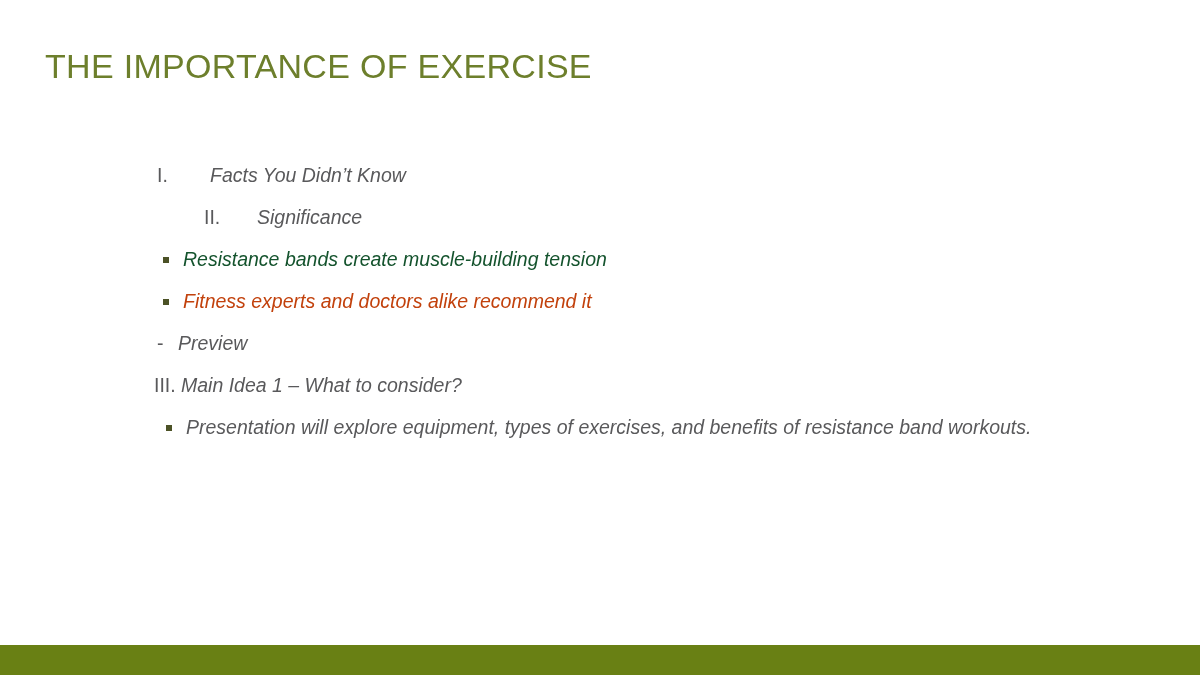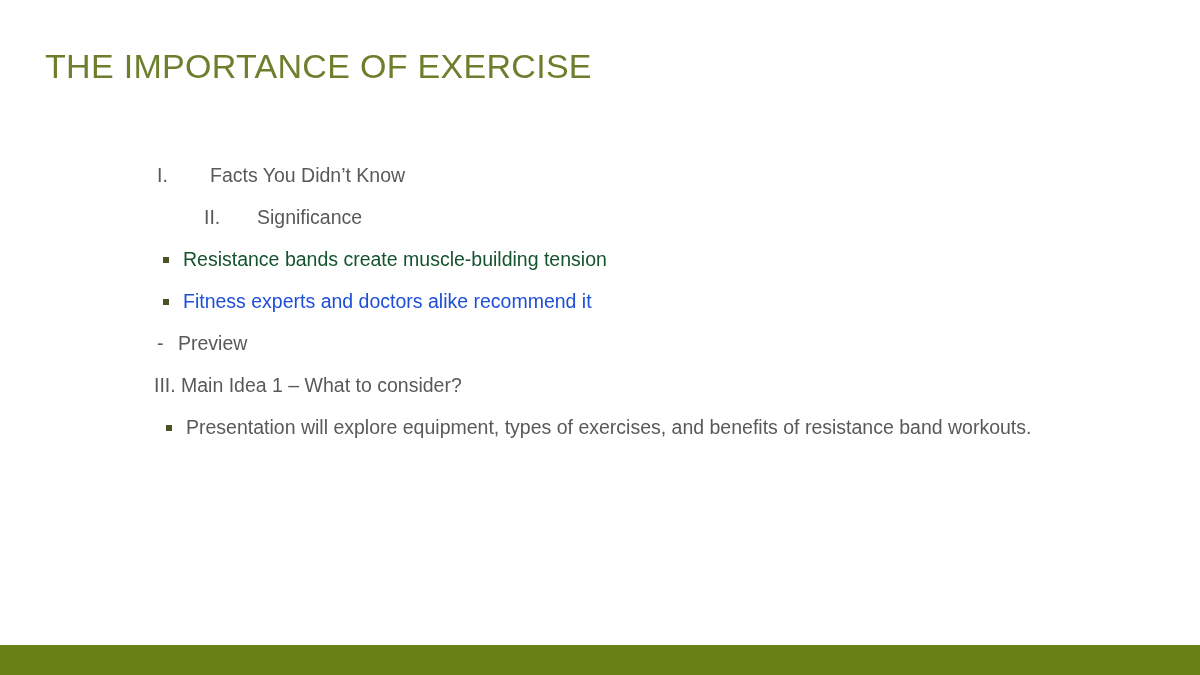--- a/index.html
+++ b/index.html
@@ -92,20 +92,21 @@
     margin-bottom: 17px;
     padding-left: 5px;
   }
   .line.dash .marker {
     width: 21px;
     flex: none;
   }
 
   .line .text {
     flex: 1 1 auto;
+    font-style: italic;
   }
 
   
   .line.para {
     margin-bottom: 24px;
     padding-left: 14px;
     margin-top: 15px;
   }
   .line.para .text {
     line-height: 24px;
@@ -147,21 +148,21 @@
       <span class="text">Significance</span>
     </div>
 
     <div class="line bullet" style="color: #14532d;">
       <span class="marker">
           <span class="sq" style="background: rgb(76, 82, 38);"></span>
         </span>
       <span class="text">Resistance bands create muscle-building tension</span>
     </div>
 
-    <div class="line bullet" style="color: #1d4ed8;">
+    <div class="line bullet" style="color: #c2410c;">
       <span class="marker">
           <span class="sq" style="background: rgb(76, 82, 38);"></span>
         </span>
       <span class="text">Fitness experts and doctors alike recommend it</span>
     </div>
 
     <div class="line dash" style="color: rgb(89, 89, 91);">
       <span class="marker">-</span>
       <span class="text">Preview</span>
     </div>

